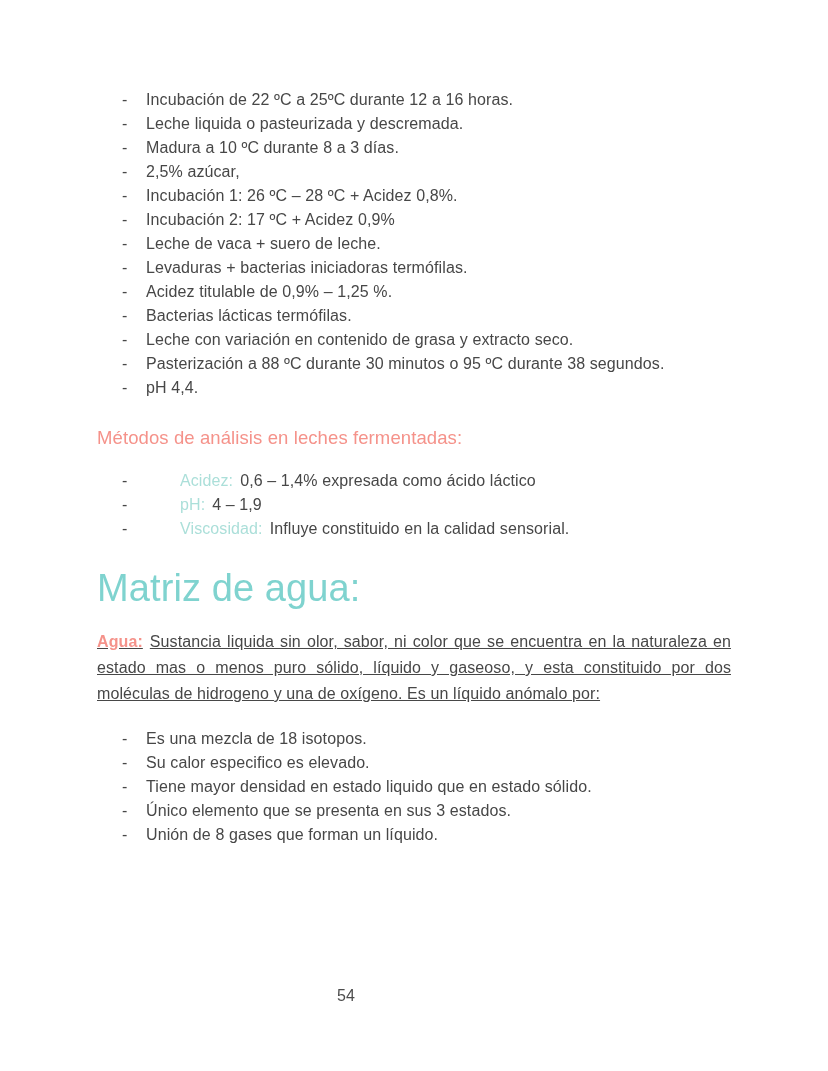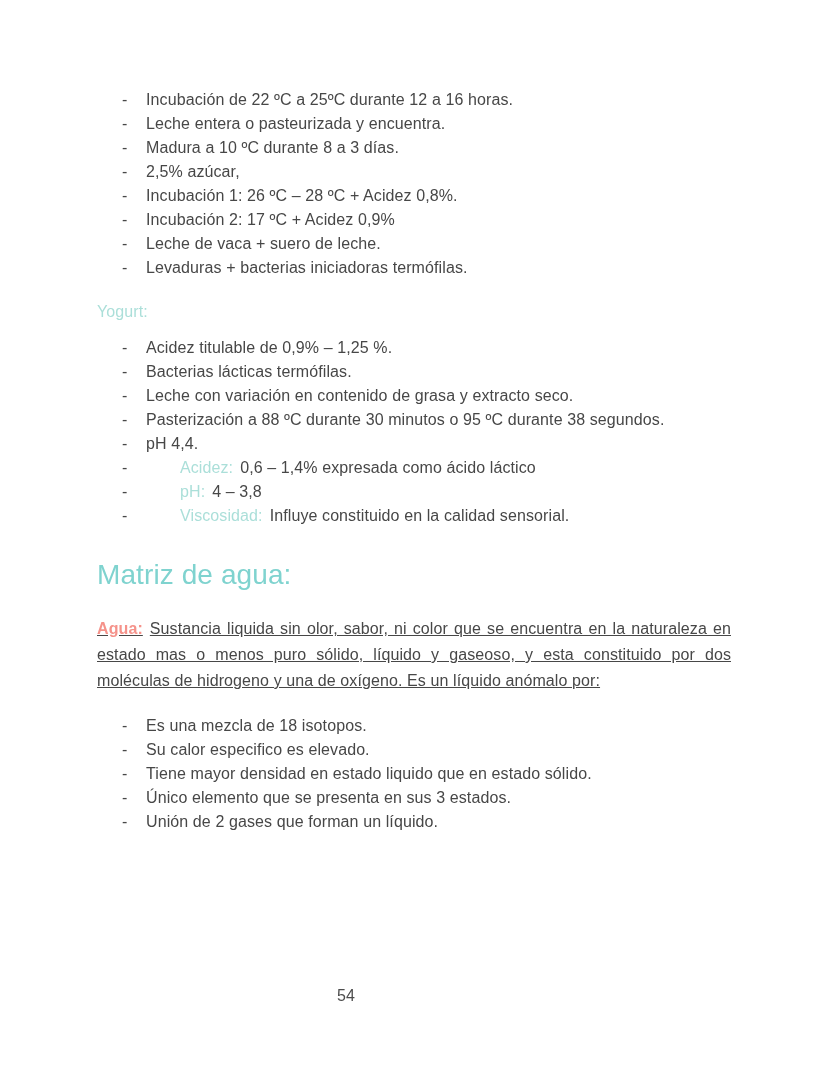--- a/index.html
+++ b/index.html
@@ -52,21 +52,21 @@
   }
   h2.salmon-heading {
     margin: 26px 0 19px 0;
     font-size: 18.5px;
     font-weight: normal;
     color: #f5928a;
     line-height: 24px;
   }
   h1.big-heading {
     margin: 30px 0 24px 0;
-    font-size: 28px;
+    font-size: 38px;
     font-weight: normal;
     color: #7fd3cf;
     line-height: 34px;
   }
   .teal-label {
     color: #abdfd9;
     margin-right: 7px;
     margin-left: 34px;
   }
   .salmon-label {
@@ -97,21 +97,21 @@
 <div class="page">
   <main class="content">
 
     <ul class="dash-list">
       <li>
         <span class="dash">-</span>
         <span class="li-text">Incubación de 22 ºC a 25ºC durante 12 a 16 horas.</span>
       </li>
       <li>
         <span class="dash">-</span>
-        <span class="li-text">Leche entera o pasteurizada y encuentra.</span>
+        <span class="li-text">Leche liquida o pasteurizada y descremada.</span>
       </li>
       <li>
         <span class="dash">-</span>
         <span class="li-text">Madura a 10 ºC durante 8 a 3 días.</span>
       </li>
     </ul>
 
 
     <ul class="dash-list">
       <li>
@@ -129,21 +129,20 @@
       <li>
         <span class="dash">-</span>
         <span class="li-text">Leche de vaca + suero de leche.</span>
       </li>
       <li>
         <span class="dash">-</span>
         <span class="li-text">Levaduras + bacterias iniciadoras termófilas.</span>
       </li>
     </ul>
 
-    <h3 class="sub-teal">Yogurt:</h3>
 
     <ul class="dash-list">
       <li>
         <span class="dash">-</span>
         <span class="li-text">Acidez titulable de 0,9% – 1,25 %.</span>
       </li>
       <li>
         <span class="dash">-</span>
         <span class="li-text">Bacterias lácticas termófilas.</span>
       </li>
@@ -154,29 +153,30 @@
       <li>
         <span class="dash">-</span>
         <span class="li-text">Pasterización a 88 ºC durante 30 minutos o 95 ºC durante 38 segundos.</span>
       </li>
       <li>
         <span class="dash">-</span>
         <span class="li-text">pH 4,4.</span>
       </li>
     </ul>
 
+    <h2 class="salmon-heading">Métodos de análisis en leches fermentadas:</h2>
 
     <ul class="dash-list">
       <li>
         <span class="dash">-</span>
         <span class="li-text"><span class="teal-label">Acidez:</span><span>0,6 – 1,4% expresada como ácido láctico</span></span>
       </li>
       <li>
         <span class="dash">-</span>
-        <span class="li-text"><span class="teal-label">pH:</span><span>4 – 3,8</span></span>
+        <span class="li-text"><span class="teal-label">pH:</span><span>4 – 1,9</span></span>
       </li>
       <li>
         <span class="dash">-</span>
         <span class="li-text"><span class="teal-label">Viscosidad:</span><span>Influye constituido en la calidad sensorial.</span></span>
       </li>
     </ul>
 
     <h1 class="big-heading">Matriz de agua:</h1>
 
     <p class="para">
@@ -195,20 +195,20 @@
       <li>
         <span class="dash">-</span>
         <span class="li-text">Tiene mayor densidad en estado liquido que en estado sólido.</span>
       </li>
       <li>
         <span class="dash">-</span>
         <span class="li-text">Único elemento que se presenta en sus 3 estados.</span>
       </li>
       <li>
         <span class="dash">-</span>
-        <span class="li-text">Unión de 2 gases que forman un líquido.</span>
+        <span class="li-text">Unión de 8 gases que forman un líquido.</span>
       </li>
     </ul>
 
   </main>
 
   <div class="page-number">54</div>
 </div>
 
 </body></html>

